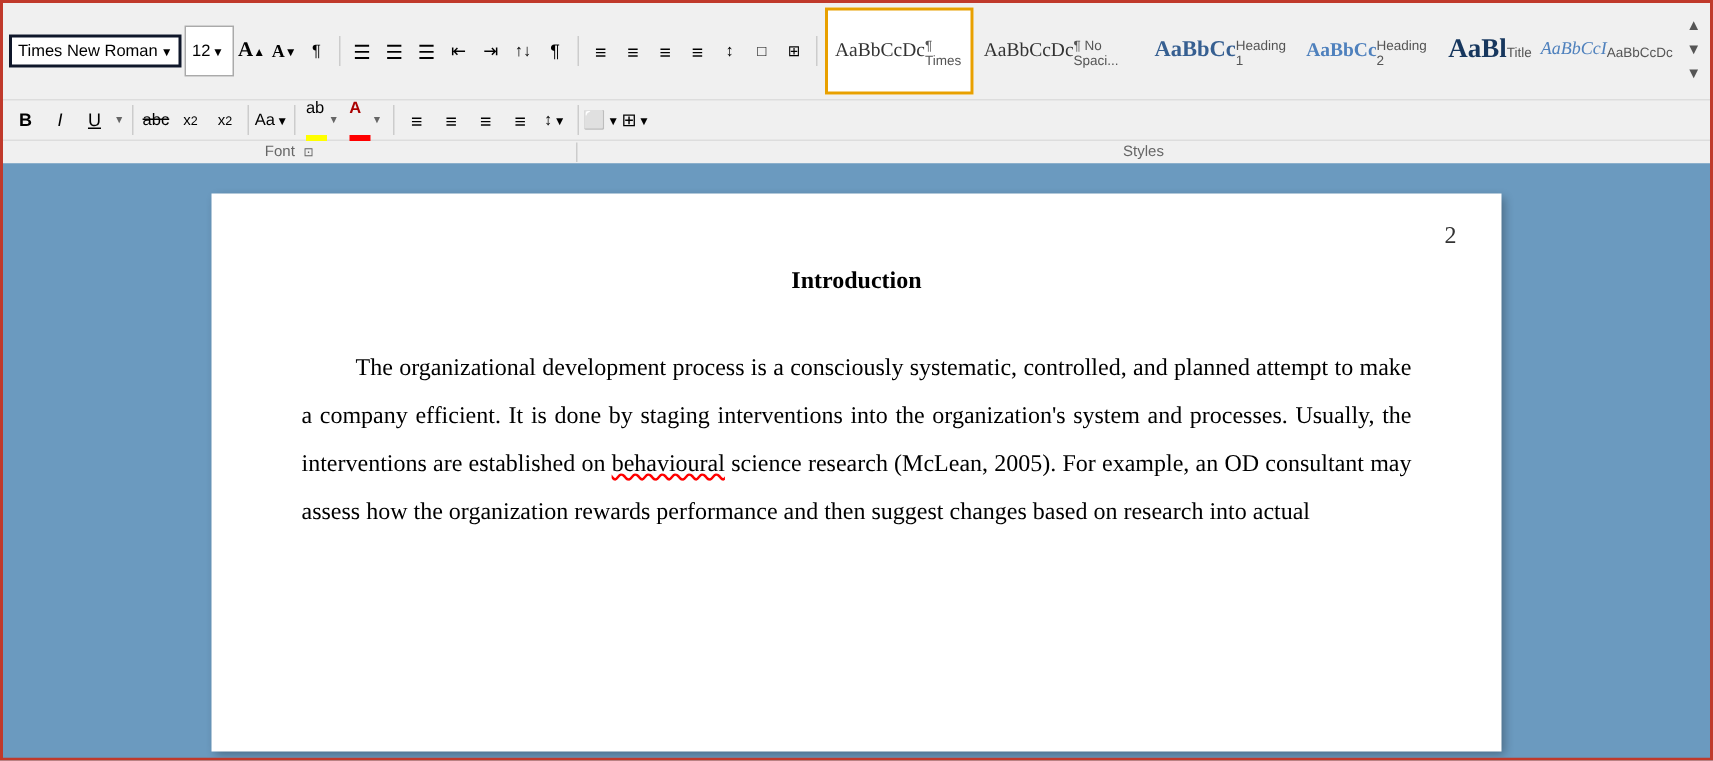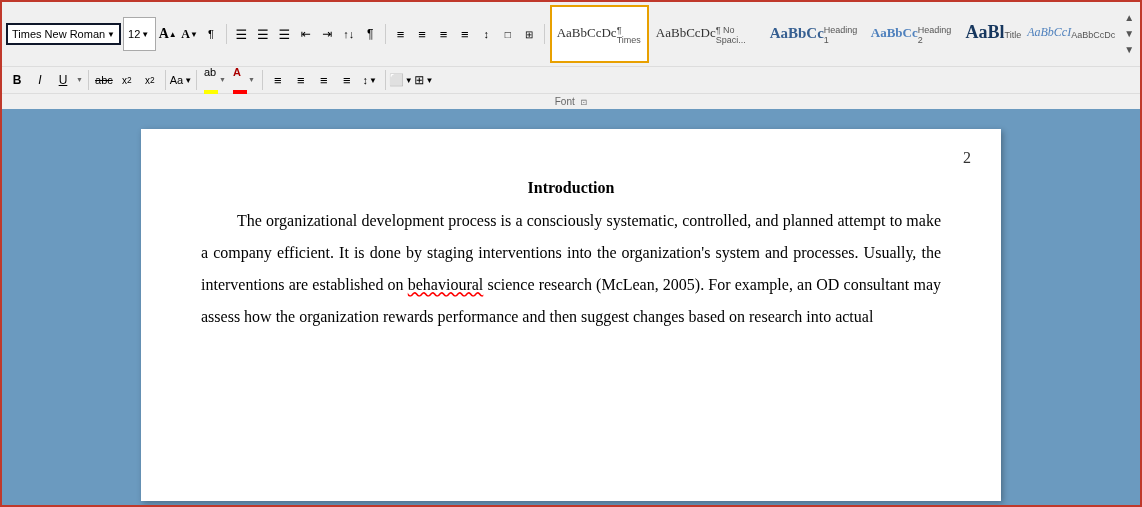--- a/index.html
+++ b/index.html
@@ -71,21 +71,21 @@
       font-family: 'Times New Roman', serif;
       font-size: 12pt;
       color: #333;
     }
 
     .doc-title {
       text-align: center;
       font-family: 'Times New Roman', serif;
       font-size: 12pt;
       font-weight: bold;
-      margin-bottom: 8px;
+      margin-bottom: 33px;
       margin-top: 30px;
     }
 
     .doc-body {
       font-family: 'Times New Roman', serif;
       font-size: 12pt;
       line-height: 2;
       text-align: justify;
       text-indent: 36px;
     }
@@ -355,20 +355,23 @@
     <span class="btn-icon" style="font-size:11px;">↕<span class="dropdown-arrow">▼</span></span>
     <div class="tb-separator"></div>
     <span class="btn-icon" style="font-size:12px;">⬜<span class="dropdown-arrow">▼</span></span>
     <span class="btn-icon" style="font-size:12px;">⊞<span class="dropdown-arrow">▼</span></span>
   </div>
 
   <div class="row-labels">
     <div class="group-label">
       <span>Font</span>
       <span class="expand-icon">⊡</span>
+    </div>
+    <div class="group-label" style="flex:2;border-right:none;">
+      <span>Styles</span>
     </div>
   </div>
 </div>
 
 <div class="doc-area">
   <div class="doc-page">
     <div class="page-number">2</div>
     <div class="doc-title">Introduction</div>
     <div class="doc-body">
       The organizational development process is a consciously systematic, controlled, and

